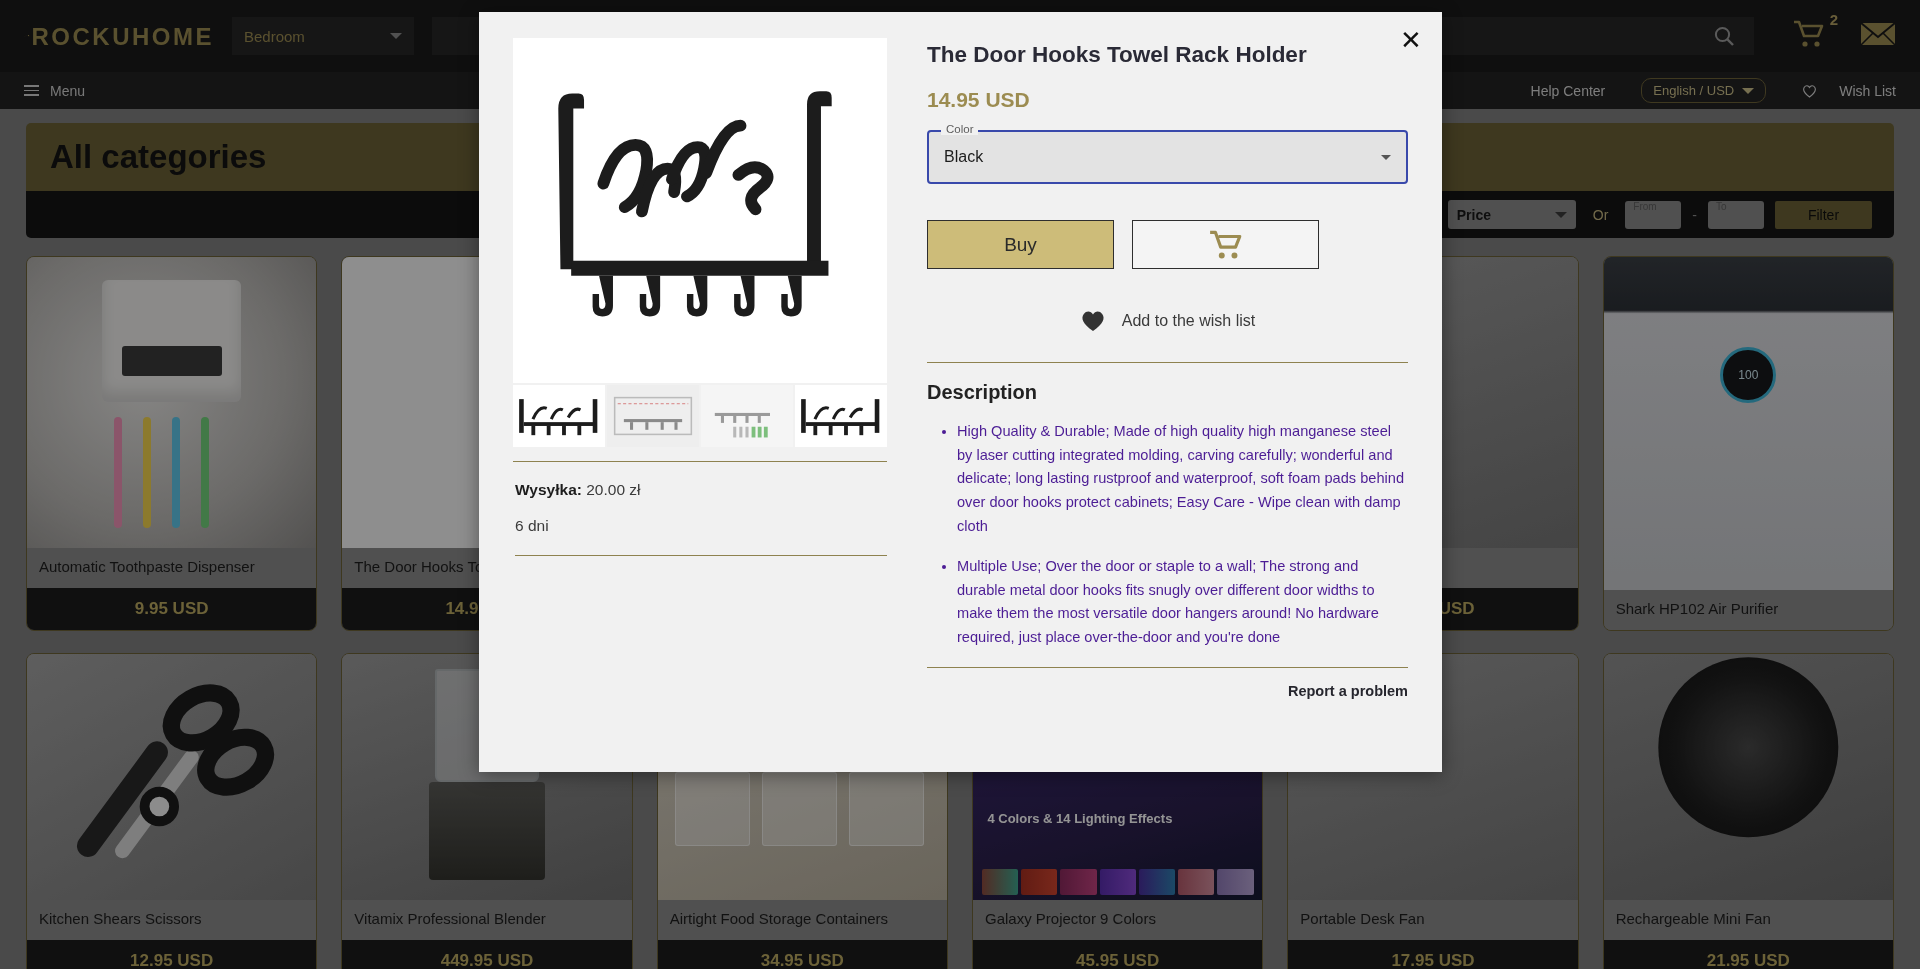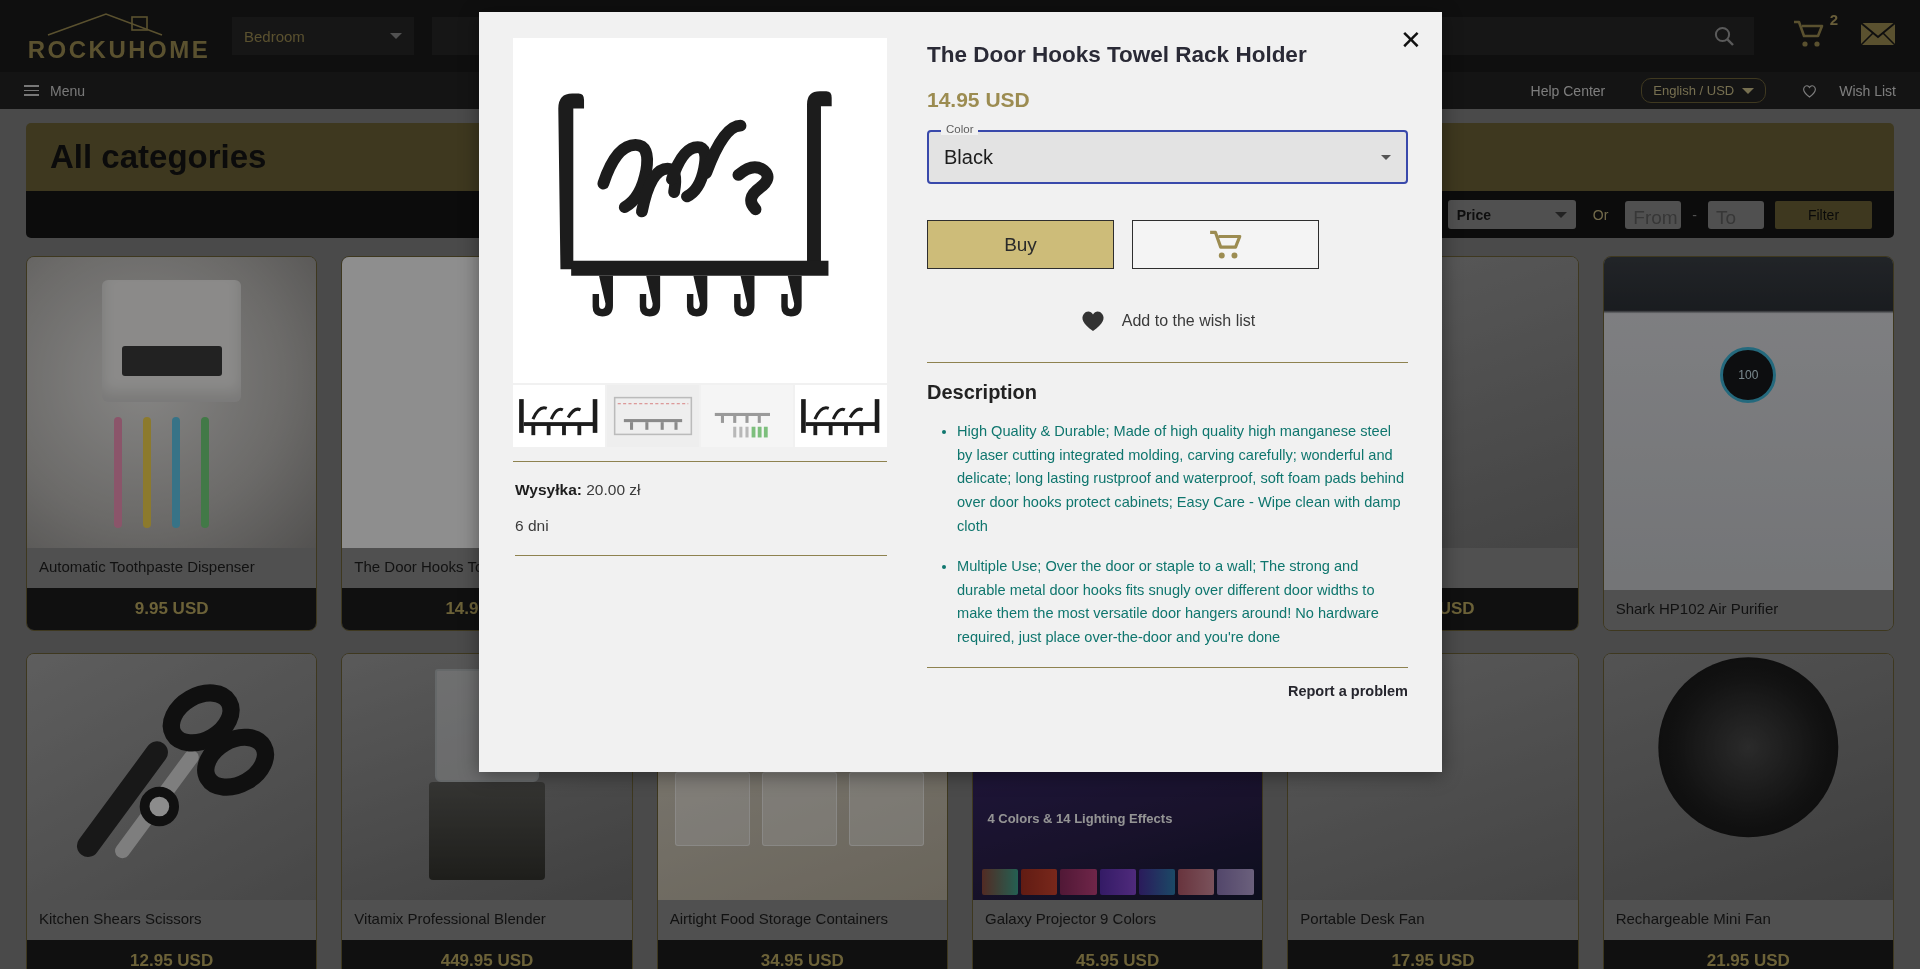--- a/index.html
+++ b/index.html
@@ -11,21 +11,21 @@
   }
 
   
   #page { position: absolute; inset: 0; background: #808080; }
 
   
   .topbar {
     height: 72px; background: #1a1a1a;
     display: flex; align-items: center; padding: 0 24px; gap: 18px;
   }
-  .logo-wrap { width: 190px; display: flex; flex-direction: column; align-items: center; }
+  .logo-wrap { width: 190px; display: flex; flex-direction: row; align-items: center; }
   .logo-roof { width: 150px; height: 26px; display:block; }
   .logo-text {
     font-size: 24px; font-weight: bold; color: #9c8c51;
     letter-spacing: 2.5px; line-height: 1; margin-top: 1px;
   }
   .cat-select {
     width: 182px; height: 38px; background: #272727; border: none;
     color: #9c8c51; font-size: 15px; padding: 0 12px;
     display: flex; align-items: center; justify-content: space-between;
   }
@@ -70,21 +70,21 @@
   }
   .filter-right { margin-left: auto; display: flex; align-items: center; gap: 11px; }
   .sel-price {
     width: 128px; height: 29px; background: #8a8a8a; border-radius: 3px;
     display: flex; align-items: center; justify-content: space-between;
     padding: 0 9px; font-size: 14px; font-weight: bold; color: #191919;
   }
   .or-lbl { color: #c6b882; font-size: 14px; padding: 0 6px; }
   .inp-sm {
     width: 56px; height: 28px; background: #8a8a8a; border-radius: 3px;
-    display: flex; align-items: flex-end; padding: 0 8px; font-size: 19px; color: #5f5f5f;
+    display: flex; align-items: flex-start; padding: 0 8px; font-size: 10px; color: #5f5f5f;
   }
   .dash-sep { color: #8a8a8a; font-size: 14px; }
   .filter-btn {
     width: 97px; height: 28px; background: #6b6136; border-radius: 2px;
     display: flex; align-items: center; justify-content: center;
     font-size: 14px; color: #111; font-weight: normal;
   }
 
   
   .grid {
@@ -138,21 +138,21 @@
 
   .field-outline {
     position: relative; height: 54px; border: 2px solid #3949ab; border-radius: 4px;
     background: #e3e3e3; display: flex; align-items: center; padding: 0 15px;
     margin-bottom: 36px;
   }
   .field-legend {
     position: absolute; top: -9px; left: 12px; background: #f1f1f1;
     padding: 0 5px; font-size: 11.5px; color: #5d5d5d;
   }
-  .field-val { font-size: 20px; color: #1d1d1d; }
+  .field-val { font-size: 16px; color: #1d1d1d; }
   .field-caret { margin-left: auto; width: 0; height: 0;
     border-left: 5px solid transparent; border-right: 5px solid transparent; border-top: 5px solid #555; }
 
   .action-row { display: flex; gap: 18px; margin-bottom: 40px; }
   .buy-btn {
     width: 187px; height: 49px; background: #cdbc79; border: 1px solid #2e2e2e;
     display: flex; align-items: center; justify-content: center;
     font-size: 19px; color: #2a2a2a; cursor: pointer;
   }
   .cart-btn {
@@ -160,21 +160,21 @@
     display: flex; align-items: center; justify-content: center; cursor: pointer;
   }
   .wish-row {
     display: flex; align-items: center; justify-content: center; gap: 16px;
     margin-bottom: 30px; font-size: 16px; color: #3a3a3a; cursor: pointer;
   }
   .desc-sep { border-top: 1px solid #8e824f; margin-bottom: 18px; }
   .desc-h { font-size: 20px; font-weight: bold; color: #222; margin-bottom: 16px; }
   .desc-list { padding-left: 30px; }
   .desc-list li {
-    font-size: 14.6px; line-height: 1.62; color: #0f766e; margin-bottom: 17px;
+    font-size: 14.6px; line-height: 1.62; color: #4c1d95; margin-bottom: 17px;
   }
   .report-sep { border-top: 1px solid #8e824f; margin-top: 4px; padding-top: 14px; text-align: right; }
   .report-link { font-size: 14.5px; font-weight: bold; color: #26262e; cursor: pointer; }
 
   
   .ph { width: 100%; height: 100%; position: relative; }
   .ph-white { background: #f4f4f4; }
   .ph-gray { background: linear-gradient(160deg,#9a9a9a,#767676); }
   .tp-img { background: radial-gradient(circle at 40% 42%, #e7e6e4 0%, #b9b7b4 60%, #8f8d8b 100%); }
   .tp-dev { position:absolute; left:26%; top:8%; width:48%; height:42%; background:#efeeec; border-radius:6px; box-shadow: inset 0 -10px 14px rgba(0,0,0,.12); }

